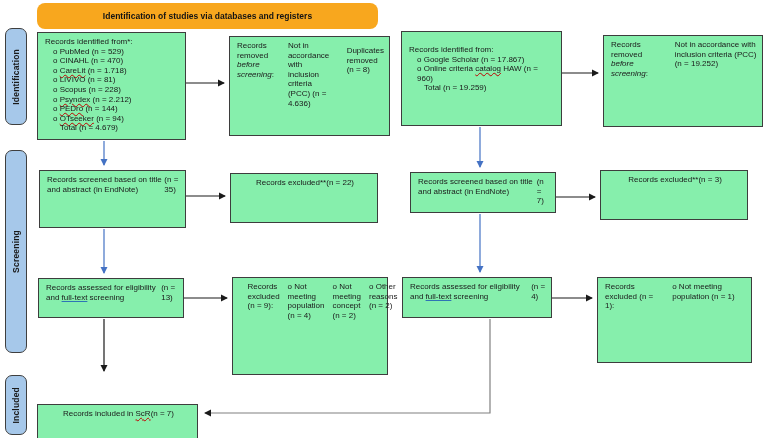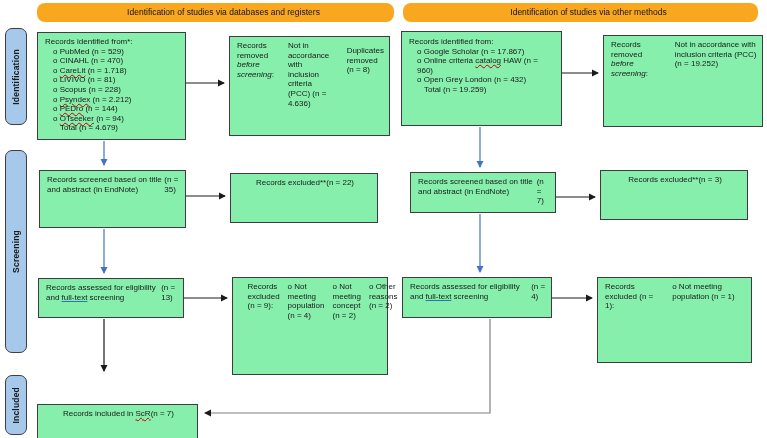--- a/index.html
+++ b/index.html
@@ -1,50 +1,49 @@
 <!DOCTYPE html>
 <html style="--c-header_bg: #F8A71E; --c-sidebar_bg: #A6C8EA; --c-sidebar_border: #3f3f3f; --c-box_border: #3d3d3d; --c-arrow_blue: #4472C4; --c-arrow_black: #1a1a1a; --c-arrow_gray: #808080; --c-squiggle: #C00000; --c-link_underline: #2E74B5;"><head>
 <meta charset="utf-8">
 <style>
   html,body{margin:0;padding:0;background:#fff;}
   .canvas{position:relative;width:767px;height:438px;background:#ffffff;
     font-family:"Liberation Sans",sans-serif;font-size:8px;line-height:1.2;color:#1a1a1a;overflow:hidden;}
-  .hdr{position:absolute;height:19px;background:var(--c-header_bg);border-radius:8px;
-    display:flex;align-items:center;justify-content:center;font-weight:normal;font-size:8.5px;color:#141414;padding-left:16px;}
+  .hdr{position:absolute;height:26px;background:var(--c-header_bg);border-radius:8px;
+    display:flex;align-items:center;justify-content:center;font-weight:bold;font-size:8.5px;color:#141414;}
   .side{position:absolute;width:22px;background:var(--c-sidebar_bg);border:1.2px solid var(--c-sidebar_border);
     border-radius:7px;display:flex;align-items:center;justify-content:center;box-sizing:border-box;}
   .side span{writing-mode:vertical-rl;transform:rotate(180deg);font-weight:bold;font-size:8.5px;letter-spacing:.2px;}
   .box{position:absolute;background:#86efac;border:1.3px solid var(--c-box_border);box-sizing:border-box;
     padding:4px 5px 4px 7px;}
   .box.center{display:flex;flex-direction:row;justify-content:center;}
   .item{padding-left:8px;}
   .tot{padding-left:15px;}
   .ind{padding-left:14px;}
   .gap{margin-top:5px;}
-  .padtop{padding-top:5px;}
+  .padtop{padding-top:13px;}
   em{font-style:italic;}
   .sq{text-decoration-line:underline;text-decoration-style:wavy;text-decoration-color:var(--c-squiggle);
     text-decoration-thickness:1px;text-underline-offset:1px;}
   .ft{text-decoration-line:underline;text-decoration-style:solid;text-decoration-color:var(--c-link_underline);
     text-decoration-thickness:1px;text-underline-offset:1px;}
   svg.overlay{position:absolute;left:0;top:0;width:767px;height:438px;pointer-events:none;}
   .ar{stroke-width:1.2;fill:none;}
   .ar.blue{stroke:var(--c-arrow_blue);}
   .ar.black{stroke:var(--c-arrow_black);}
   .ar.gray{stroke:var(--c-arrow_gray);}
   .mk-blue{fill:var(--c-arrow_blue);}
   .mk-black{fill:var(--c-arrow_black);}
 </style>
 </head>
 <body>
 
 <div class="canvas">
 
   <div class="hdr" style="left:37px;top:3px;width:341px;">Identification of studies via databases and registers</div>
-  <div class="hdr" style="left:403px;top:3px;width:339px;">Identification of studies via other methods</div>
 
   <div class="side" style="left:5px;top:28px;height:97px;">
       <span>Identification</span>
     </div>
   <div class="side" style="left:5px;top:150px;height:203px;">
       <span>Screening</span>
     </div>
   <div class="side" style="left:5px;top:375px;height:60px;">
       <span>Included</span>
     </div>
@@ -115,21 +114,20 @@
 
   <div class="box center" style="left:37px;top:376px;width:161px;height:56px;margin-top:28px;">
     <div><span>Records included in </span><span class="sq">ScR</span></div>
     <div>(n = 7)</div>
   </div>
 
   <div class="box padtop" style="left:401px;top:31px;width:161px;height:95px;">
     <div>Records identified from:</div>
     <div class="item"><span>o Google Scholar (n = 17.867)</span><span class="sq"></span><span></span></div>
     <div class="item"><span>o Online criteria </span><span class="sq">catalog</span><span> HAW (n = 960)</span></div>
-    <div class="item"><span>o Open Grey London (n = 432)</span><span class="sq"></span><span></span></div>
     <div class="tot">Total (n = 19.259)</div>
   </div>
 
   <div class="box center" style="left:603px;top:35px;width:160px;height:92px;">
     <div><span>Records removed </span><em>before screening</em><span>:</span></div>
     <div class="ind">Not in accordance with inclusion criteria (PCC) (n = 19.252)</div>
   </div>
 
   <div class="box center" style="left:410px;top:172px;width:146px;height:41px;">
     <div>Records screened based on title and abstract (in EndNote)</div>

